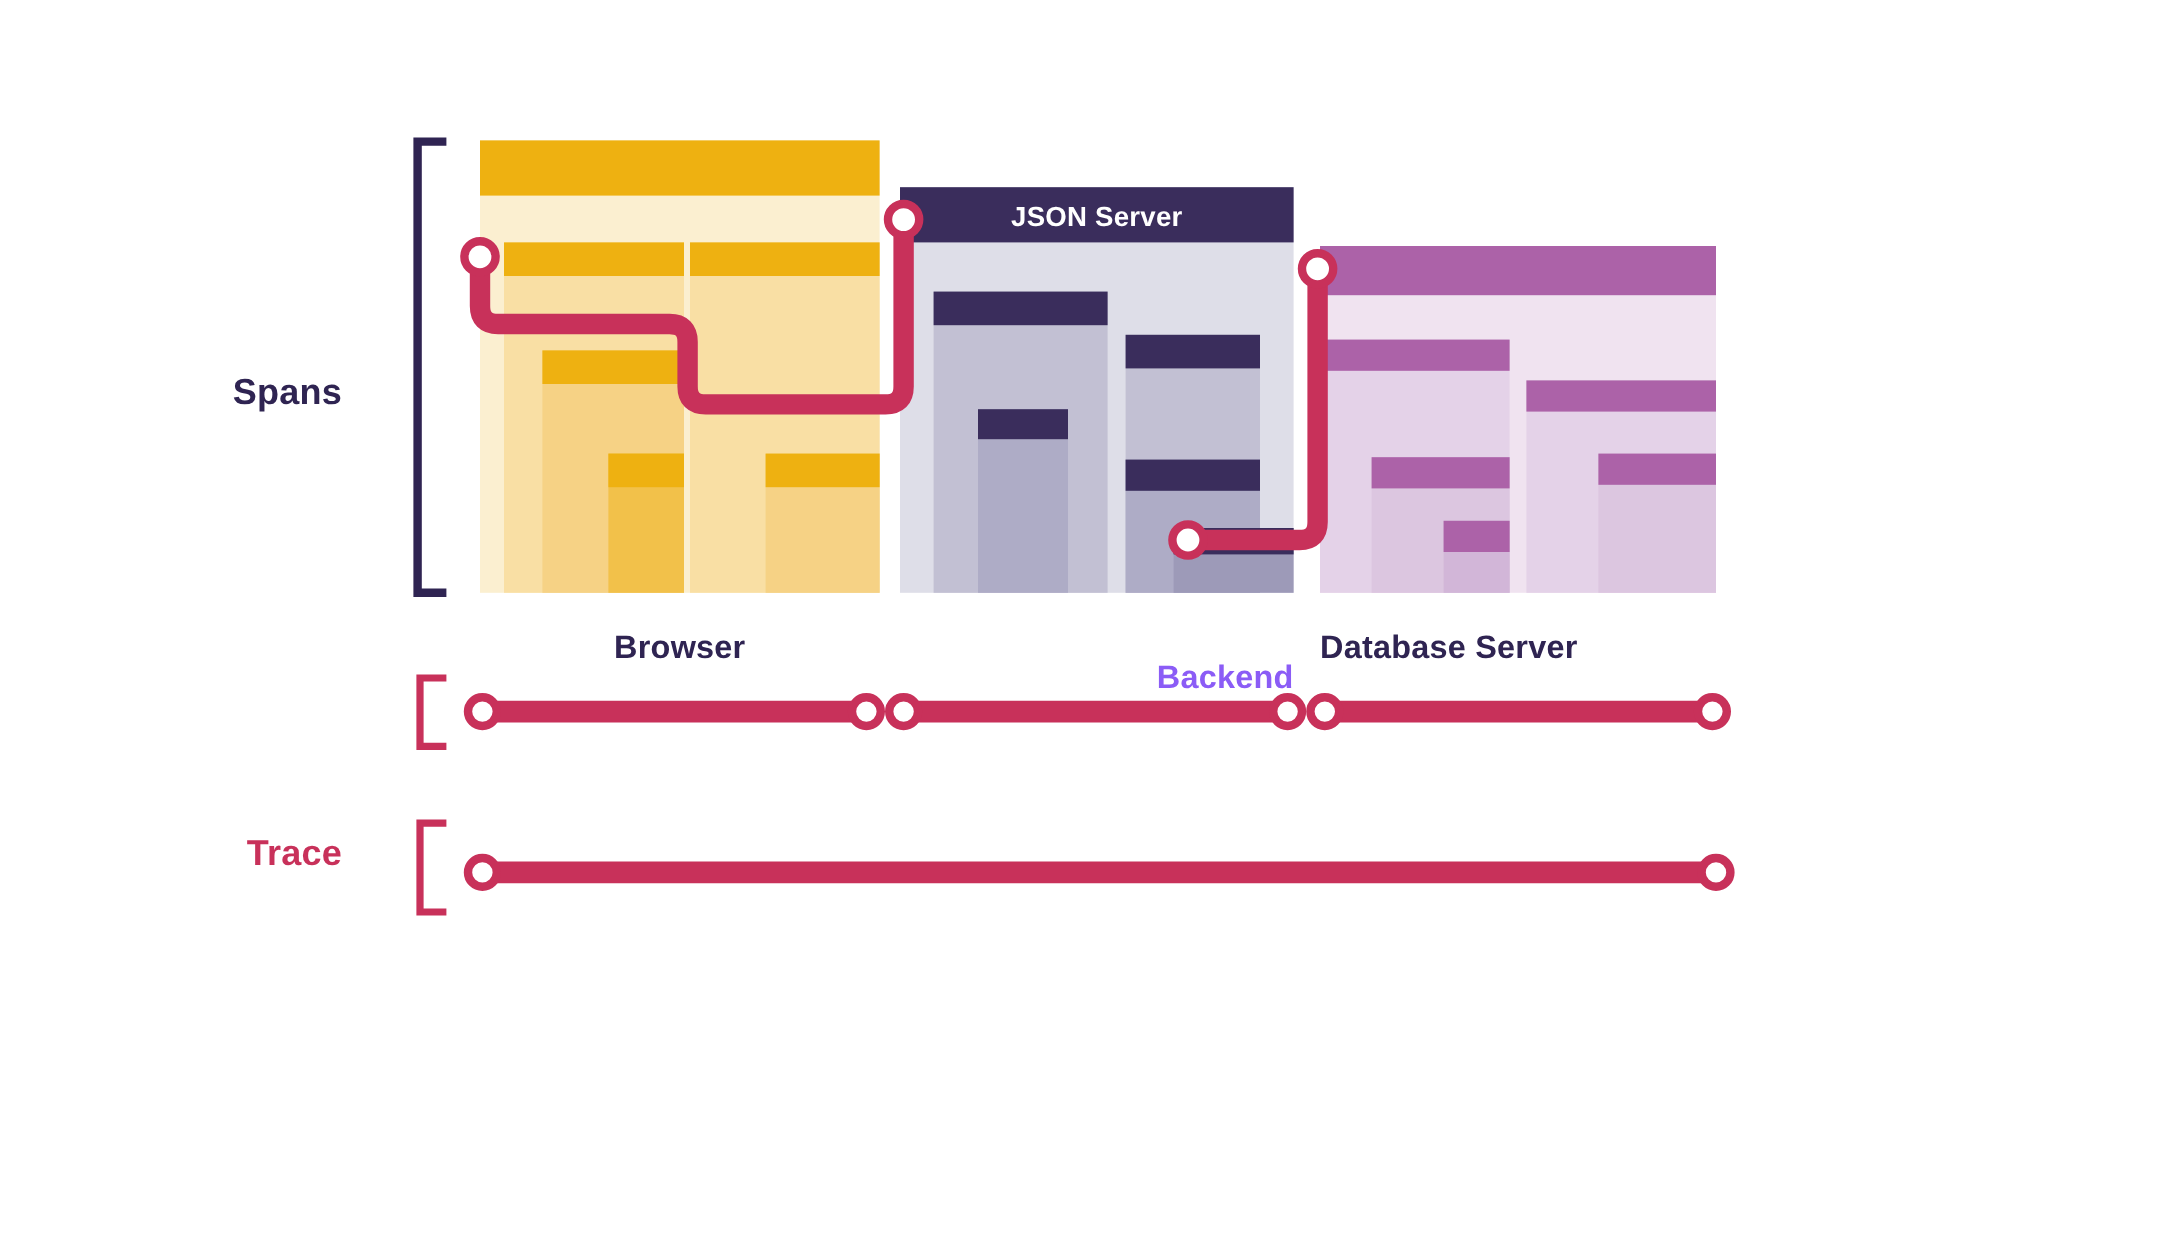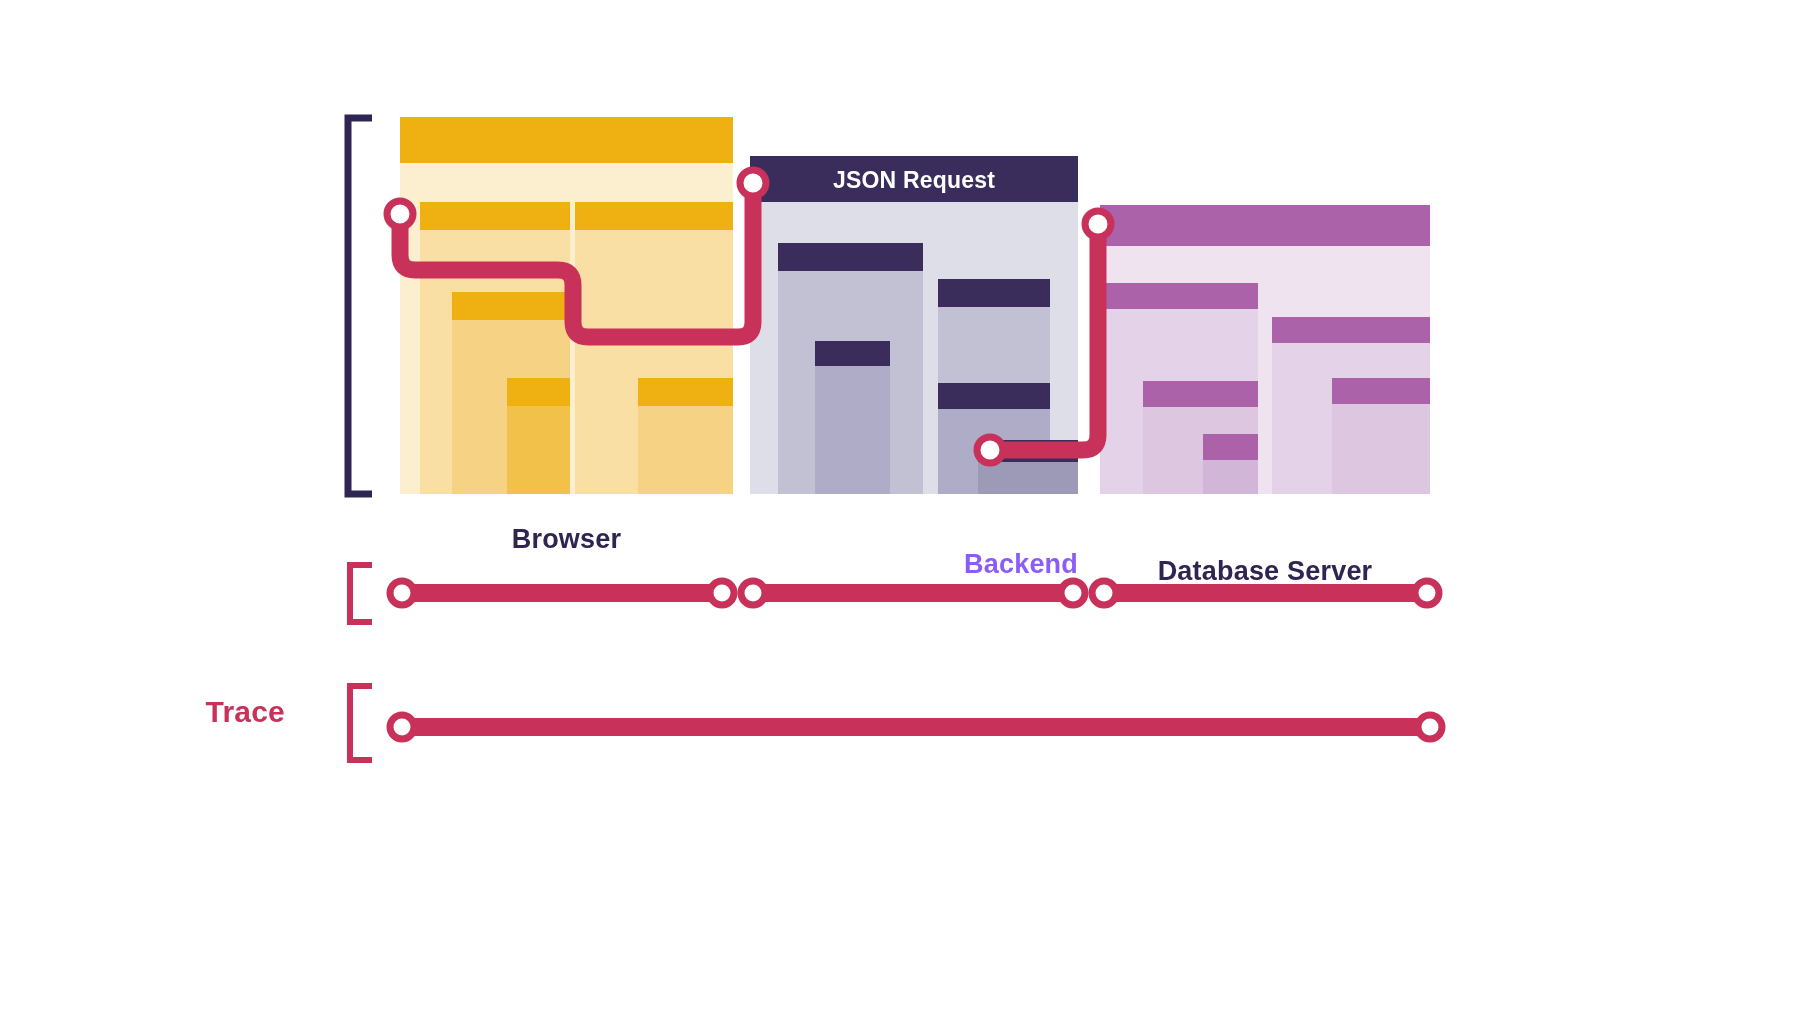--- a/index.html
+++ b/index.html
@@ -15,32 +15,33 @@
     letter-spacing:.2px;
   }
   .lbl-right{text-align:right;}
   .svgwrap{position:absolute;left:0;top:0;width:1800px;height:1031px;}
 </style>
 </head>
 <body>
 
 <div id="stage">
 
+  <div class="lbl lbl-right" style="left:60px;top:311px;width:225px;font-size:30px;color:#2F2452;">Spans</div>
 
 
   <div class="lbl lbl-right" style="left:60px;top:695px;width:225px;font-size:30px;color:#C8315A;">Trace</div>
 
   <div class="lbl" style="left:400px;top:524px;width:333px;text-align:center;font-size:27px;color:#2F2452;">Browser</div>
 
   <div class="lbl" style="left:750px;top:524px;width:328px;text-align:right;font-size:27px;color:#8b5cf6;margin-top:25px;">Backend</div>
 
-  <div class="lbl" style="left:1100px;top:524px;width:330px;text-align:center;font-size:27px;color:#2F2452;margin-top:32px;">Database Server</div>
+  <div class="lbl" style="left:1100px;top:524px;width:330px;text-align:left;font-size:27px;color:#2F2452;">Database Server</div>
 
 
-  <div class="lbl" style="left:750px;top:167px;width:328px;text-align:center;font-size:23px;color:#FFFFFF;z-index:6;">JSON Request</div>
+  <div class="lbl" style="left:750px;top:167px;width:328px;text-align:center;font-size:23px;color:#FFFFFF;z-index:6;">JSON Server</div>
 
 
   <svg class="svgwrap" viewBox="0 0 1800 1031">
 
     <g>
       <path d="M 372 118 L 348 118 L 348 494 L 372 494" fill="none" stroke="#2F2452" stroke-width="7"></path>
     </g>
 
     <g>
 

